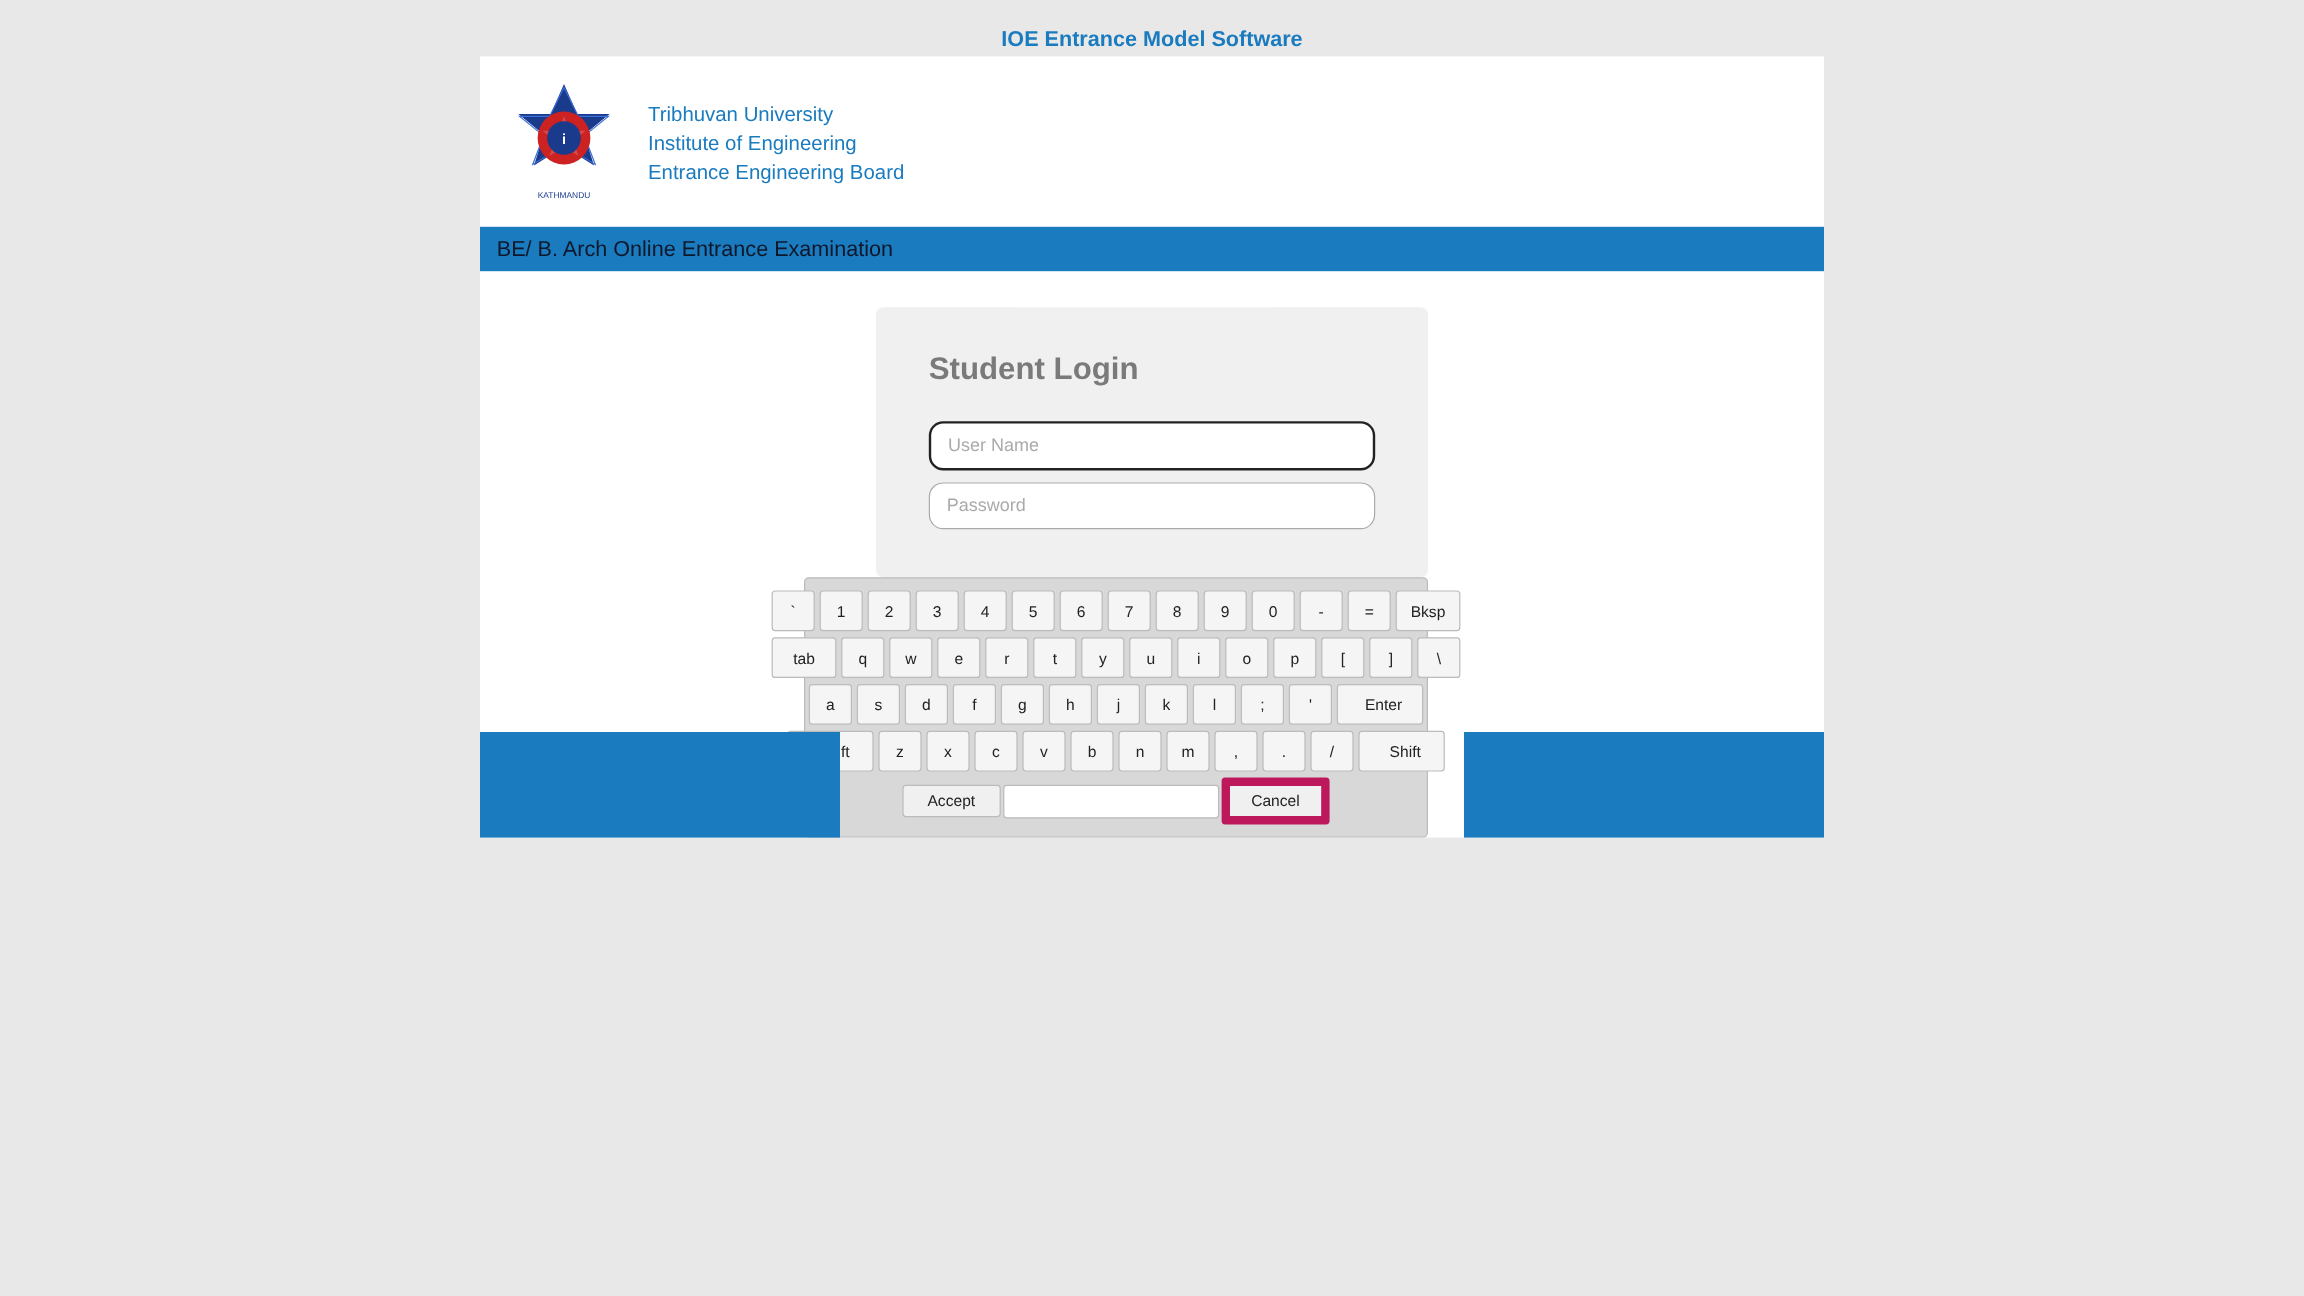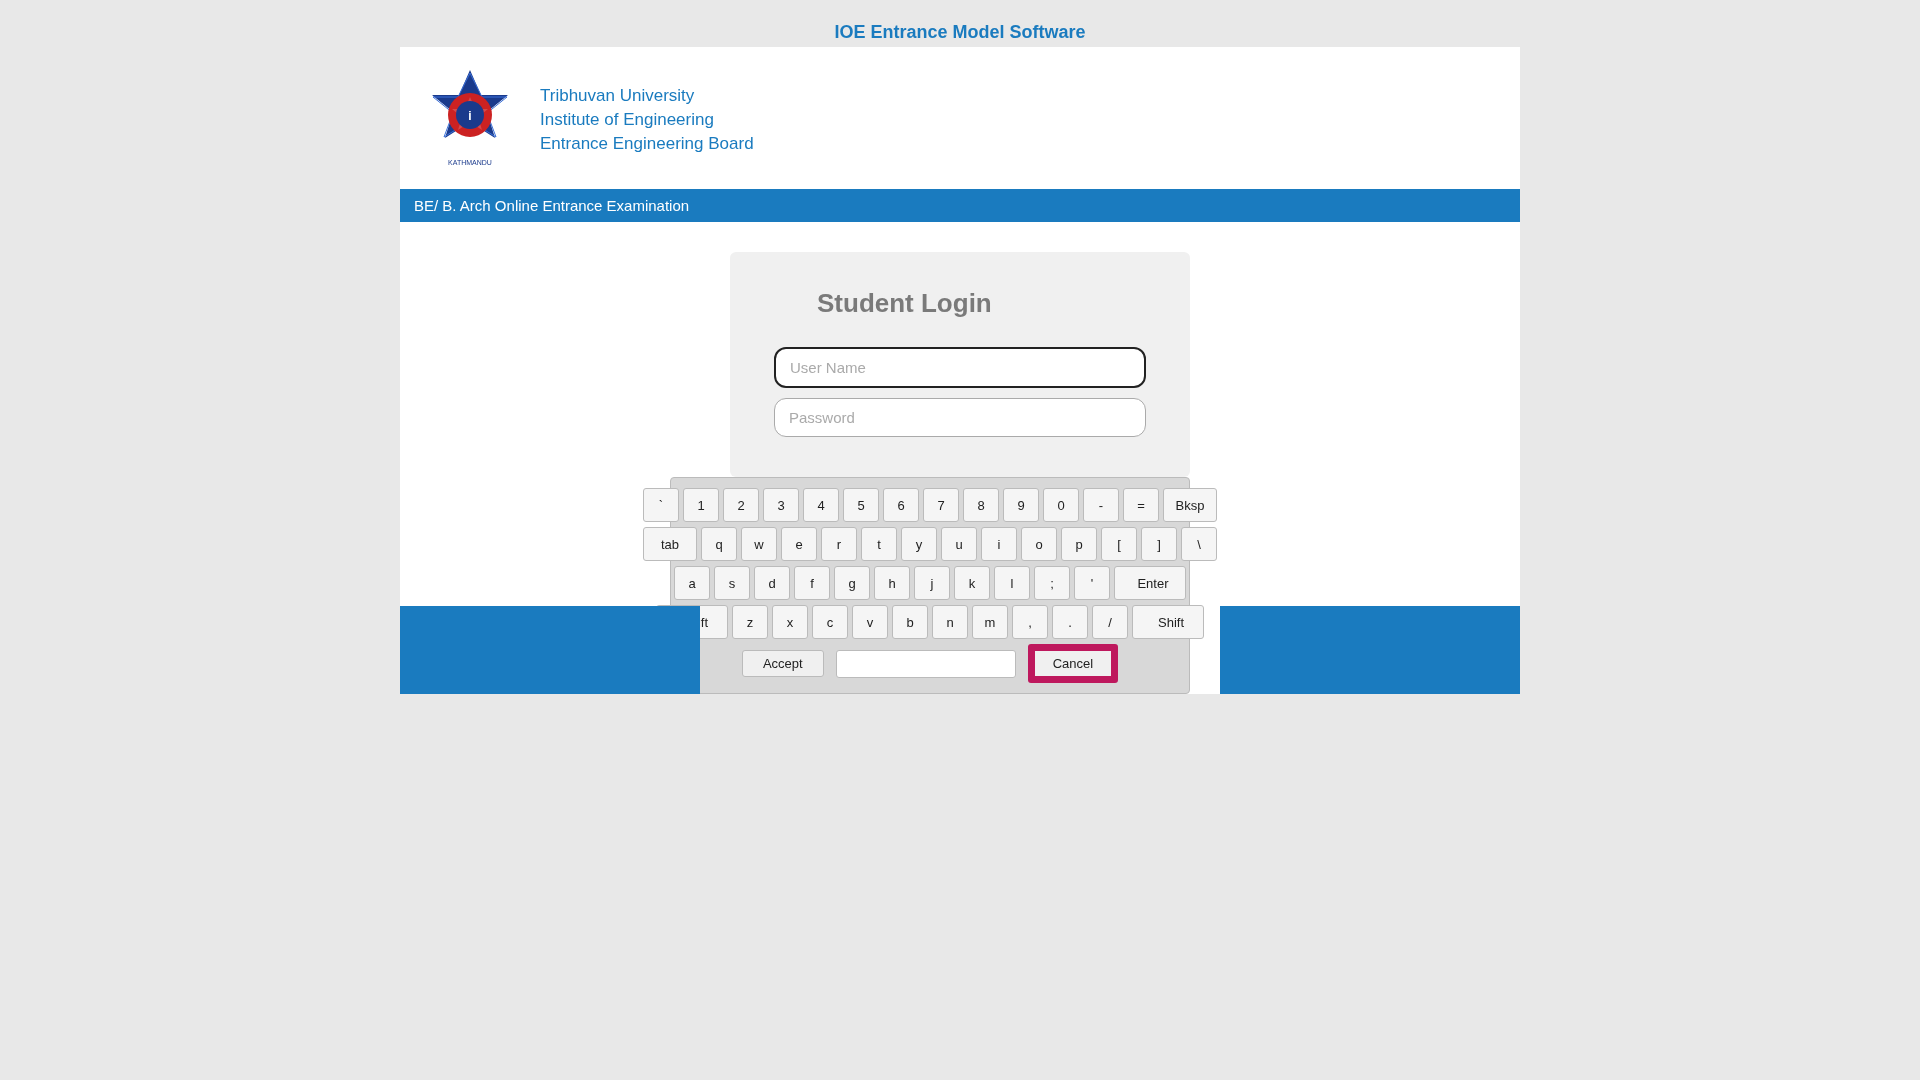--- a/index.html
+++ b/index.html
@@ -53,23 +53,23 @@
       justify-content: center;
     }
     .header-text span {
       color: #1a7bbf;
       font-size: 17px;
       font-weight: normal;
     }
 
     .nav-bar {
       background: #1a7bbf;
-      color: #ffffff;
+      color: #0f172a;
       padding: 8px 14px;
-      font-size: 15px;
+      font-size: 18px;
       font-weight: normal;
     }
 
     .content-area {
       display: flex;
       justify-content: center;
       padding: 30px 0 0 0;
     }
 
     .login-box {
@@ -78,21 +78,20 @@
       padding: 36px 44px 30px 44px;
       width: 460px;
       min-height: 200px;
     }
 
     .login-title {
       color: #7a7a7a;
       font-size: 26px;
       font-weight: bold;
       margin-bottom: 28px;
-      margin-left: 43px;
     }
 
     .input-field {
       width: 100%;
       padding: 10px 14px;
       font-size: 15px;
       border: 1.5px solid #aaa;
       border-radius: 12px;
       margin-bottom: 10px;
       outline: none;
@@ -146,21 +145,21 @@
     }
     .kb-key.wider {
       min-width: 72px;
       padding-left: 12px;
     }
 
     .kb-bottom-row {
       display: flex;
       align-items: center;
       justify-content: center;
-      gap: 12px;
+      gap: 2px;
       margin-top: 4px;
     }
     .kb-accept {
       background: #f0f0f0;
       border: 1px solid #bbb;
       border-radius: 3px;
       padding: 5px 20px;
       font-size: 13px;
       cursor: pointer;
       color: #222;

